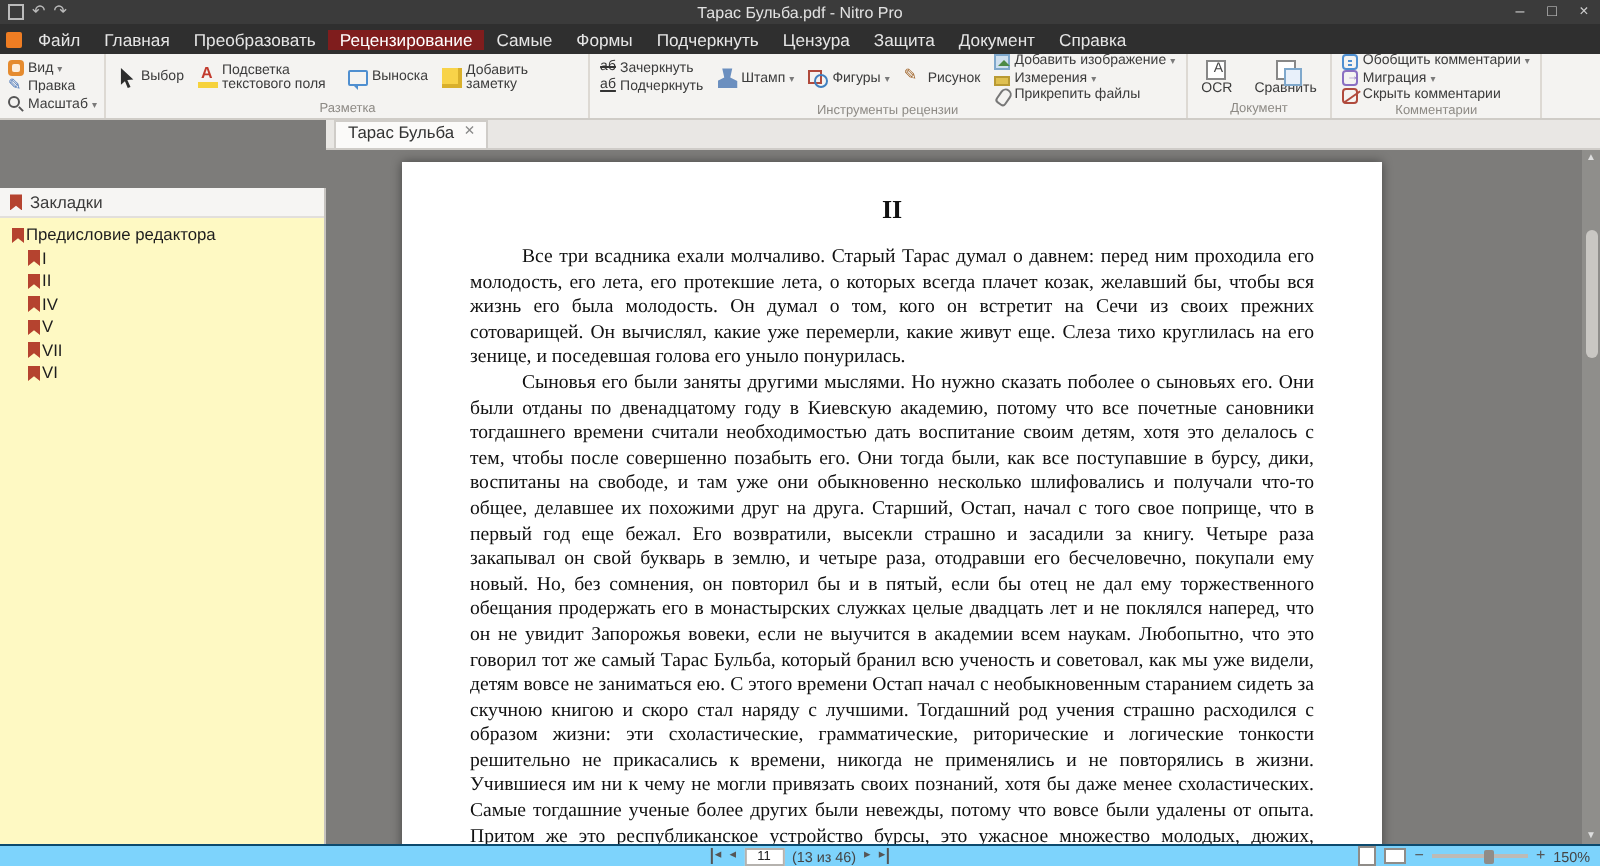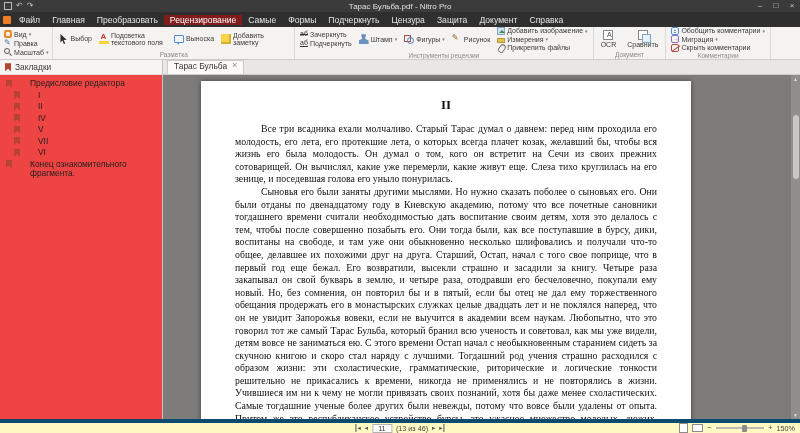--- a/index.html
+++ b/index.html
@@ -71,26 +71,26 @@
   .ic-compare::after{content:"";position:absolute;left:3px;top:3px;width:7px;height:7px;background:#e8f0fa;border:1px solid #7fa8cc;}
   .ic-summarize{border:1px solid #4f8fd0;border-radius:2px;box-sizing:border-box;}
   .ic-summarize::before{content:"";position:absolute;left:2px;right:2px;top:2px;height:1px;background:#4f8fd0;box-shadow:0 2px 0 #4f8fd0;}
   .ic-migrate{border:1px solid #8a6fc2;border-radius:2px;box-sizing:border-box;}
   .ic-migrate::before{content:"→";position:absolute;top:-0.5px;left:1px;font-size:6px;color:#8a6fc2;}
   .ic-hidecomments{border:1px solid #b04a3c;border-radius:2px;box-sizing:border-box;}
   .ic-hidecomments::before{content:"";position:absolute;left:-1px;top:3.5px;width:10px;height:1px;background:#b04a3c;transform:rotate(-35deg);}
 
   
   .main{flex:1;min-height:0;display:flex;}
-  .sidebar{flex:none;width:162px;background:#ef4444;border-right:1px solid #c6c3bf;
-    display:flex;flex-direction:column;}
+  .sidebar{flex:none;width:162px;background:#fef9c3;border-right:1px solid #c6c3bf;
+    display:flex;flex-direction:column;margin-top:34px;}
   .sidebar-header{flex:none;height:14px;background:#f6f5f3;border-bottom:1px solid #e2dfdb;
     display:flex;align-items:center;gap:4px;padding:0 5px;font-size:8.4px;color:#3b3b3b;}
   .bm-list{flex:1;overflow:hidden;padding-top:3px;}
-  .bm-item{display:flex;align-items:flex-start;gap:18px;padding:1px 4px 1px 6px;
+  .bm-item{display:flex;align-items:flex-start;gap:1px;padding:1px 4px 1px 6px;
     font-size:8.4px;color:#1e1e1e;line-height:9.5px;cursor:default;}
   .bm-item.lvl2{padding-left:14px;}
   .bm-icon{flex:none;width:6px;height:8px;margin-top:0.5px;background:#b5432f;
     clip-path:polygon(0 0,100% 0,100% 100%,50% 70%,0 100%);}
   .bm-label{word-wrap:break-word;}
 
   .doc-area{flex:1;min-width:0;display:flex;flex-direction:column;background:#7d7c7a;}
   .doc-tabbar{flex:none;height:14px;background:#e9e7e4;border-bottom:1px solid #cfccc8;
     display:flex;align-items:flex-end;padding-left:4px;}
   .doc-tab{height:13px;background:#fbfaf9;border:1px solid #cfccc8;border-bottom:none;
@@ -104,21 +104,21 @@
     text-align:center;color:#111;margin:2px 0 10px;}
   .para{font-family:"Liberation Serif",serif;font-size:9.8px;line-height:12.6px;
     text-align:justify;text-indent:26px;color:#111;margin:0;}
   .scrollbar{position:absolute;top:0;right:0;bottom:0;width:9px;background:#8f8e8b;}
   .scroll-arrow{position:absolute;left:0;width:9px;height:8px;font-size:5px;color:#dedede;
     text-align:center;line-height:8px;}
   .scroll-thumb{position:absolute;left:1.5px;width:6px;top:40px;height:64px;
     background:#c9c7c3;border-radius:3px;}
 
   
-  .statusbar{flex:none;height:10px;background:#fef9c3;border-top:4px solid #0c4a6e;
+  .statusbar{flex:none;height:10px;background:#7dd3fc;border-top:1px solid #0c4a6e;
     position:relative;font-size:7.2px;color:#444;}
   .nav-center{position:absolute;left:50%;top:0;bottom:0;transform:translateX(-50%);
     display:flex;align-items:center;gap:4px;}
   .navbtn{font-size:6.5px;color:#555;line-height:8px;cursor:default;}
   .navbtn.bar-left{border-left:1px solid #555;padding-left:1px;}
   .navbtn.bar-right{border-right:1px solid #555;padding-right:1px;}
   .page-box{width:18px;height:7px;background:#fff;border:1px solid #b5b2ae;
     font-size:6.5px;line-height:7px;text-align:center;color:#222;}
   .zoom-cluster{position:absolute;right:5px;top:0;bottom:0;display:flex;align-items:center;gap:4px;}
   .view-ic{width:7px;height:8px;background:#fff;border:1px solid #8f8c88;display:inline-block;}
@@ -330,24 +330,20 @@
           <span class="bm-label">V</span>
         </div>
         <div class="bm-item lvl2">
           <span class="bm-icon"></span>
           <span class="bm-label">VII</span>
         </div>
         <div class="bm-item lvl2">
           <span class="bm-icon"></span>
           <span class="bm-label">VI</span>
         </div>
-        <div class="bm-item">
-          <span class="bm-icon"></span>
-          <span class="bm-label">Конец ознакомительного фрагмента.</span>
-        </div>
       </div>
   </div>
 
   <div class="doc-area">
     <div class="doc-tabbar">
       <div class="doc-tab">
         <span>Тарас Бульба</span>
         <span class="doc-tab-close">×</span>
       </div>
     </div>

